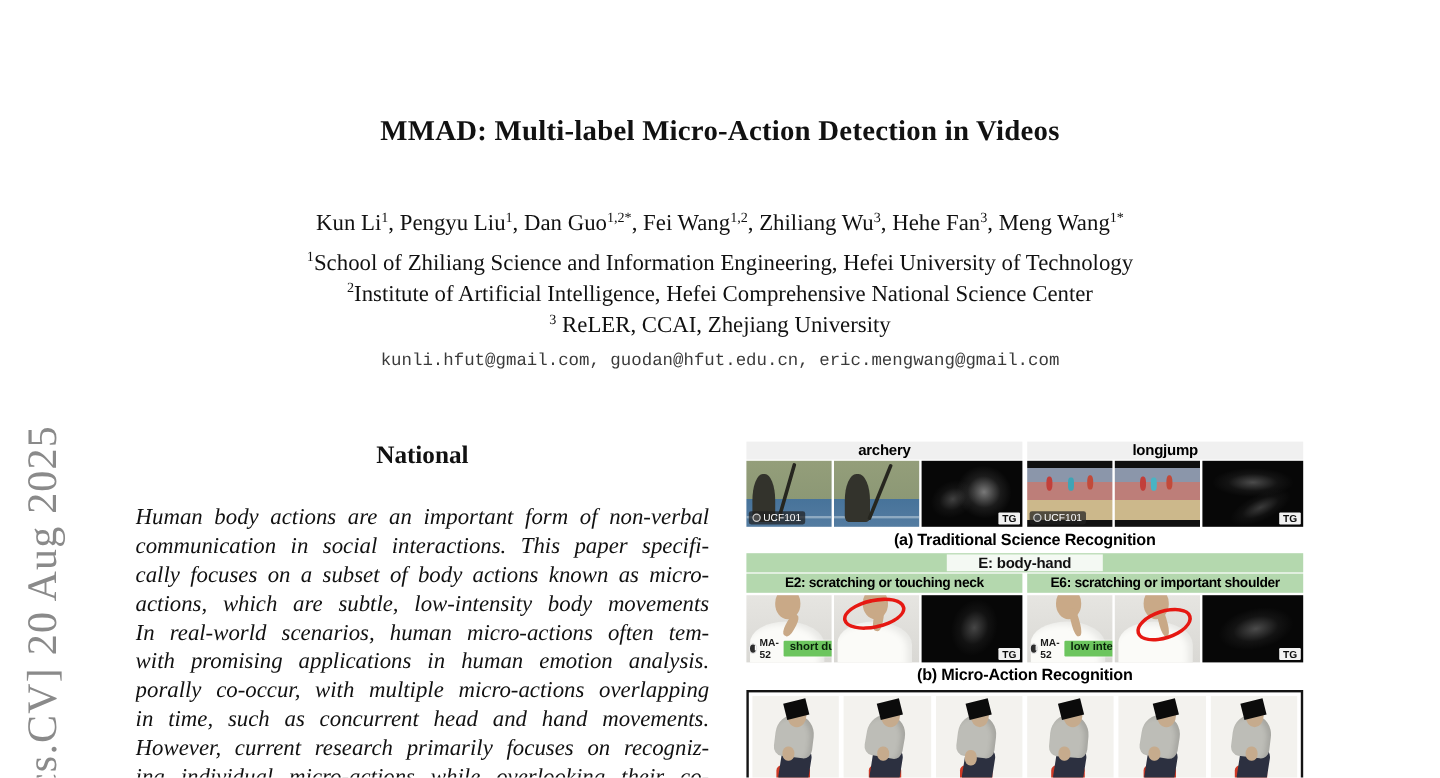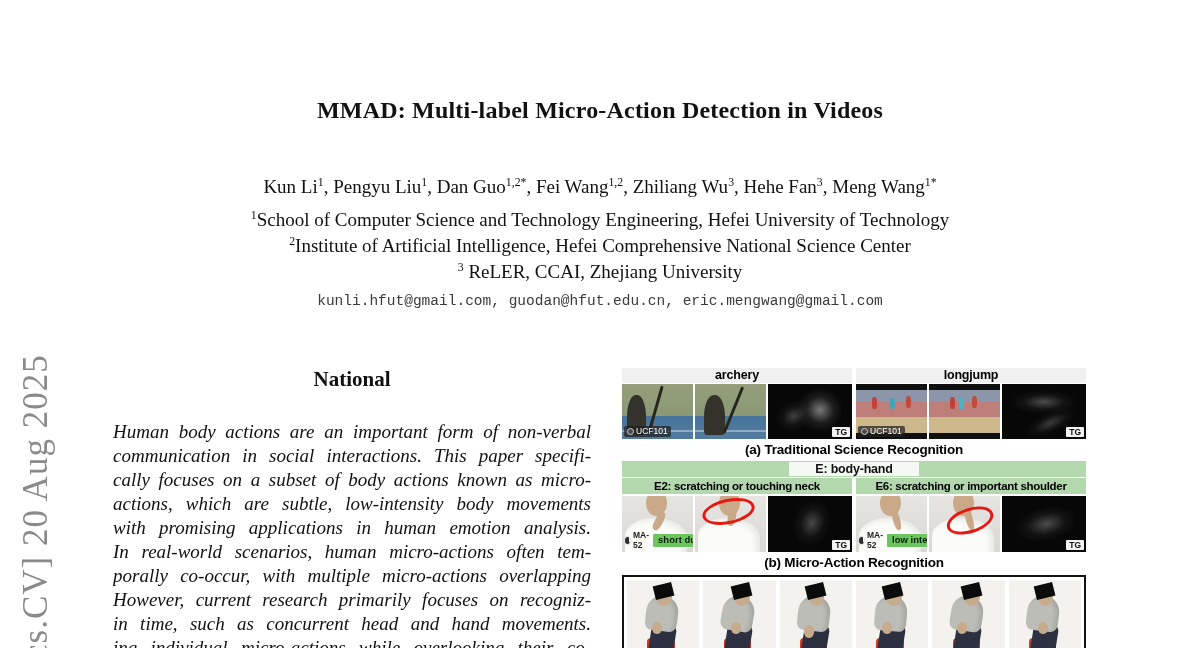--- a/index.html
+++ b/index.html
@@ -124,42 +124,42 @@
 </style>
 </head>
 <body>
 
 <div class="watermark">cs.CV] 20 Aug 2025</div>
 
 <h1 class="title">MMAD: Multi-label Micro-Action Detection in Videos</h1>
 <div class="authors"><span>Kun Li</span><sup>1</sup>, <span>Pengyu Liu</span><sup>1</sup>, <span>Dan Guo</span><sup>1,2*</sup>, <span>Fei Wang</span><sup>1,2</sup>, <span>Zhiliang Wu</span><sup>3</sup>, <span>Hehe Fan</span><sup>3</sup>, <span>Meng Wang</span><sup>1*</sup></div>
 
 <div class="affil affil1">
-  <sup>1</sup><span>School of Computer Science and Technology Engineering, Hefei University of Technology</span>
+  <sup>1</sup><span>School of Zhiliang Science and Information Engineering, Hefei University of Technology</span>
 </div>
 <div class="affil affil2">
   <sup>2</sup><span>Institute of Artificial Intelligence, Hefei Comprehensive National Science Center</span>
 </div>
 <div class="affil affil3">
   <sup>3</sup><span> ReLER, CCAI, Zhejiang University</span>
 </div>
 <div class="emails">kunli.hfut@gmail.com, guodan@hfut.edu.cn, eric.mengwang@gmail.com</div>
 
 <div class="abstract-col">
   <div class="abstract-head">National</div>
   <div class="abstract-body">
       <div class="abs-line">Human body actions are an important form of non-verbal</div>
       <div class="abs-line">communication in social interactions.  This paper specifi-</div>
       <div class="abs-line">cally focuses on a subset of body actions known as micro-</div>
       <div class="abs-line">actions, which are subtle, low-intensity body movements</div>
+      <div class="abs-line">In real-world scenarios, human micro-actions often tem-</div>
       <div class="abs-line">with promising applications in human emotion analysis.</div>
-      <div class="abs-line">In real-world scenarios, human micro-actions often tem-</div>
       <div class="abs-line">porally co-occur, with multiple micro-actions overlapping</div>
+      <div class="abs-line">in time, such as concurrent head and hand movements.</div>
       <div class="abs-line">However, current research primarily focuses on recogniz-</div>
-      <div class="abs-line">in time, such as concurrent head and hand movements.</div>
       <div class="abs-line">ing individual micro-actions while overlooking their co-</div>
     </div>
 </div>
 
 <div class="figure">
 
   <div class="fig-row">
     <div class="group">
       <div class="strip">archery</div>
       <div class="photos photos-a">

